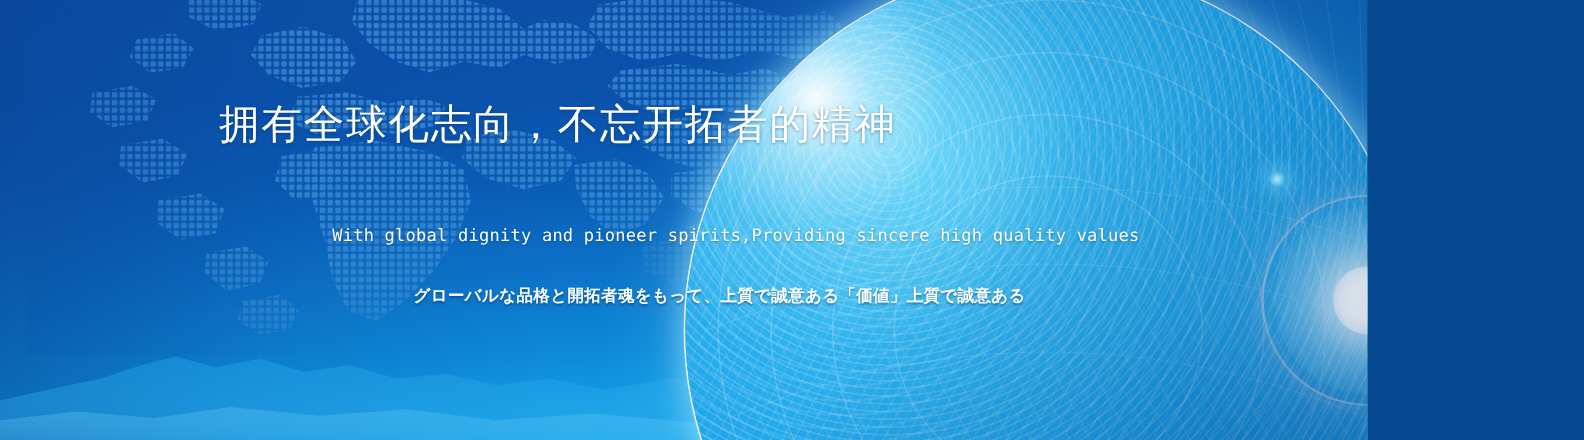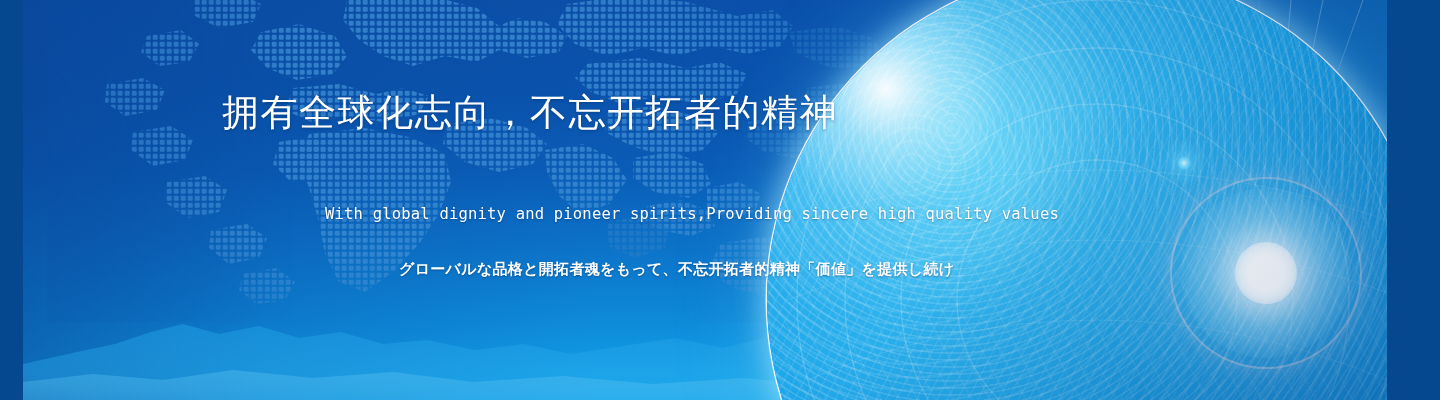--- a/index.html
+++ b/index.html
@@ -3,27 +3,26 @@
 <meta charset="utf-8">
 <title>Corporate Banner</title>
 <style>
   html, body {
     margin: 0;
     padding: 0;
     background: #06488f;
   }
   #banner {
     position: relative;
-    width: 1364px;
+    width: 1243px;
     height: 400px;
     overflow: hidden;
     font-family: "Liberation Serif", "DejaVu Serif", serif;
     background: #0f766e;
     user-select: none;
-    margin-left: 23px;
   }
 
   
   .layer { position: absolute; inset: 0; }
 
   #sky-base {
     background:
       linear-gradient(to bottom,
         #0b4fa8 0%,
         #0a52ac 22%,
@@ -357,16 +356,16 @@
   <div id="star-dot">
     <div class="s2"></div>
     <div class="s1"></div>
   </div>
 
   <div id="vignette"></div>
 
   <div id="copy">
     <div class="cn-line" id="cn-line-1">拥有全球化志向，不忘开拓者的精神</div>
     <div id="en-line">With global dignity and pioneer spirits,Providing sincere high quality values</div>
-    <div id="jp-line">グローバルな品格と開拓者魂をもって、不忘开拓者的精神「価値」を提供し続け</div>
+    <div id="jp-line">グローバルな品格と開拓者魂をもって、上質で誠意ある「価値」上質で誠意ある</div>
   </div>
 
 </div>
 
 </body></html>

